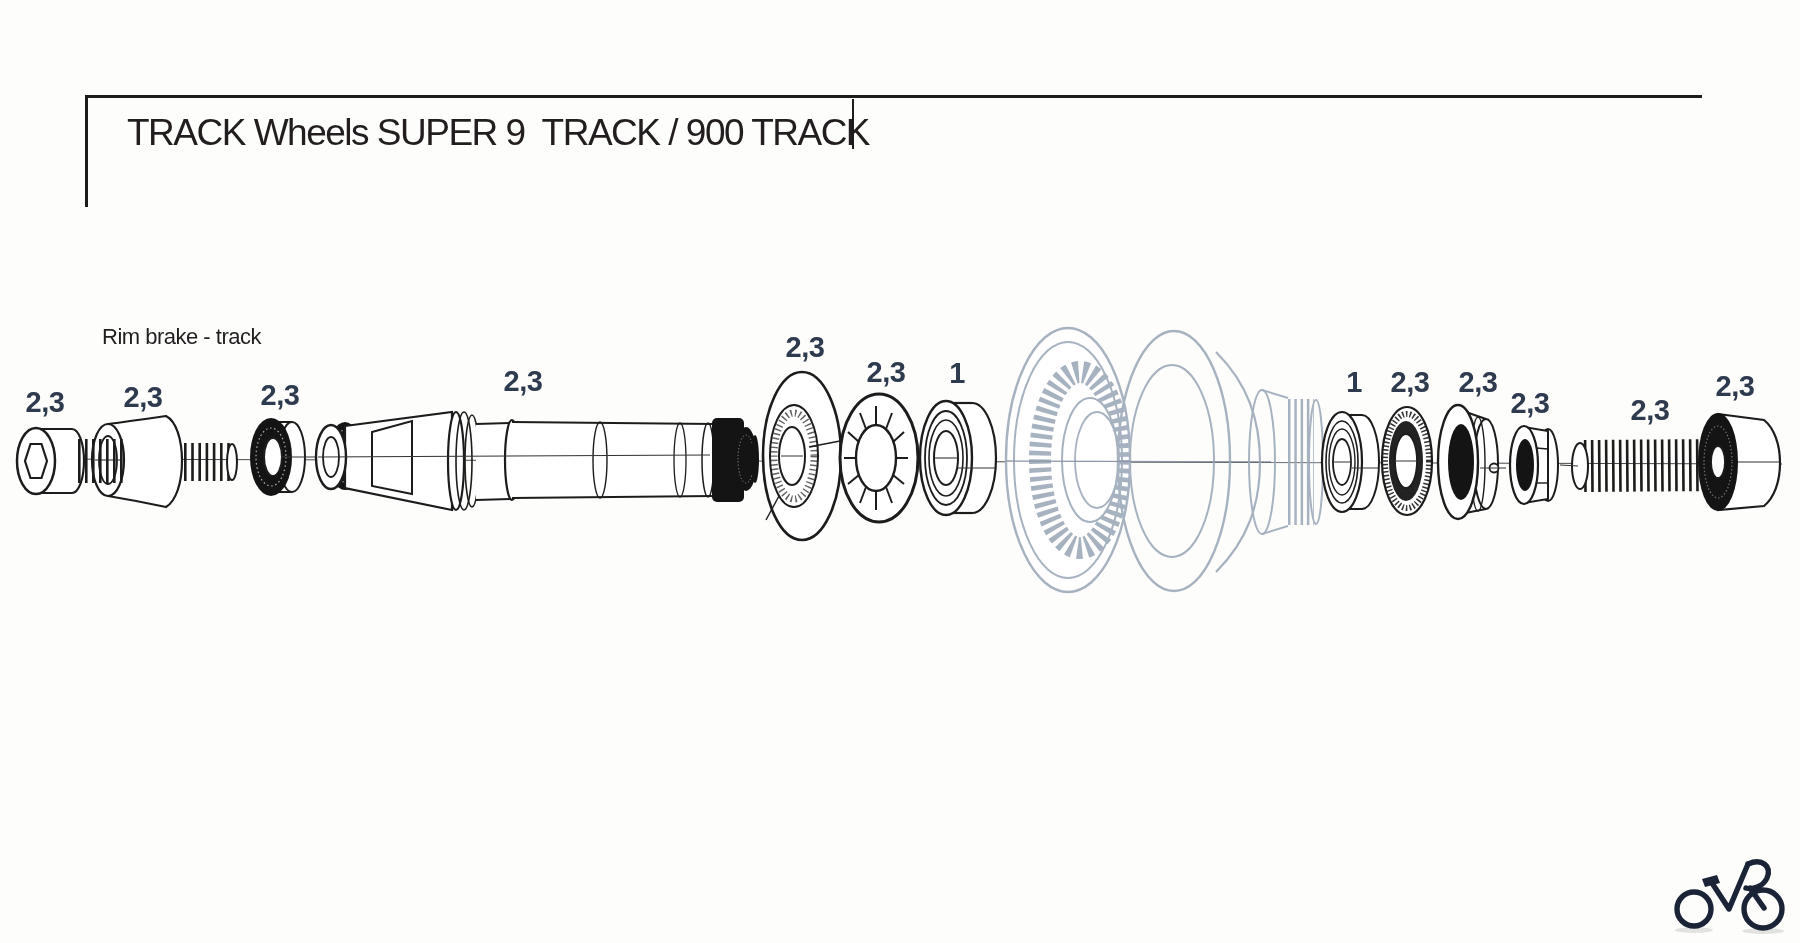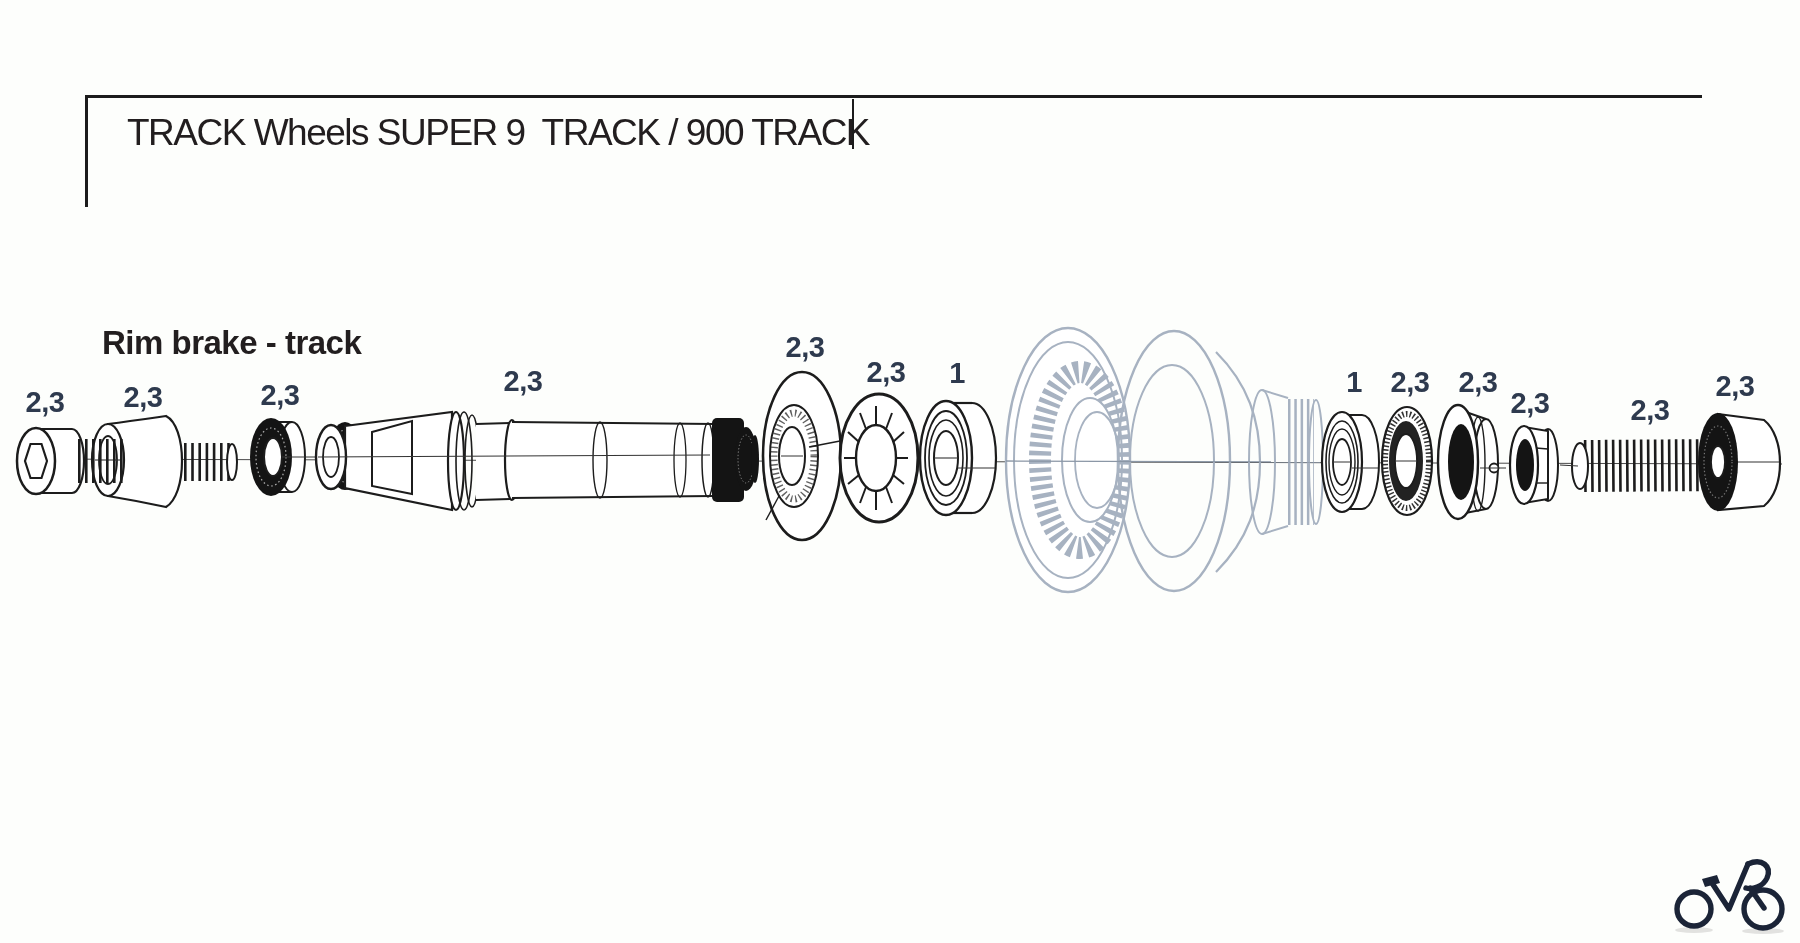--- a/index.html
+++ b/index.html
@@ -3,22 +3,22 @@
 <meta charset="utf-8">
 <style>
   html,body{margin:0;padding:0;background:#ffffff;}
   .stage{position:relative;width:1800px;height:943px;background:#fdfefc;overflow:hidden;
          font-family:"Liberation Sans",sans-serif;}
   .tbox-top{position:absolute;left:85px;top:95px;width:1617px;height:3px;background:#1c1c1c;}
   .tbox-left{position:absolute;left:85px;top:95px;width:3px;height:112px;background:#1c1c1c;}
   .tbox-cursor{position:absolute;left:852px;top:99px;width:2px;height:50px;background:#1c1c1c;}
   .page-title{position:absolute;left:101px;top:112px;font-size:37px;letter-spacing:-1.5px;
               color:#221e1f;white-space:pre;margin-left:26px;}
-  .subtitle{position:absolute;left:102px;top:324px;font-size:33px;letter-spacing:-0.5px;
-            color:#221e1f;font-weight:bold;}
+  .subtitle{position:absolute;left:102px;top:324px;font-size:22px;letter-spacing:-0.5px;
+            color:#221e1f;}
   svg{position:absolute;left:0;top:0;}
   .pl{font:600 29px "Liberation Sans",sans-serif;fill:#2e3a4e;letter-spacing:-0.5px;}
   .k{stroke:#1c1c1c;fill:none;}
   .kw{stroke:#1c1c1c;fill:#ffffff;}
   .g{stroke:#a7b2c1;fill:none;}
   .gw{stroke:#a7b2c1;fill:#ffffff;}
 </style>
 </head>
 <body>
 

